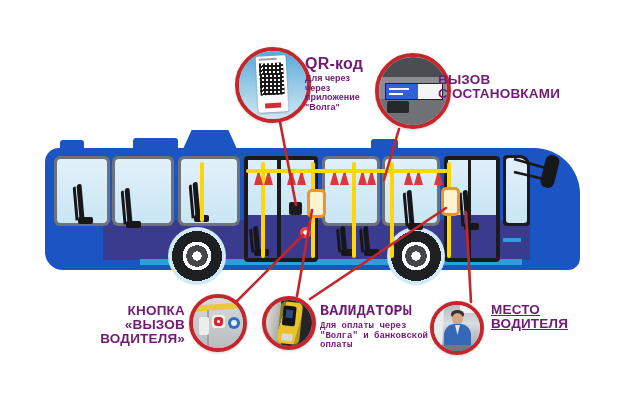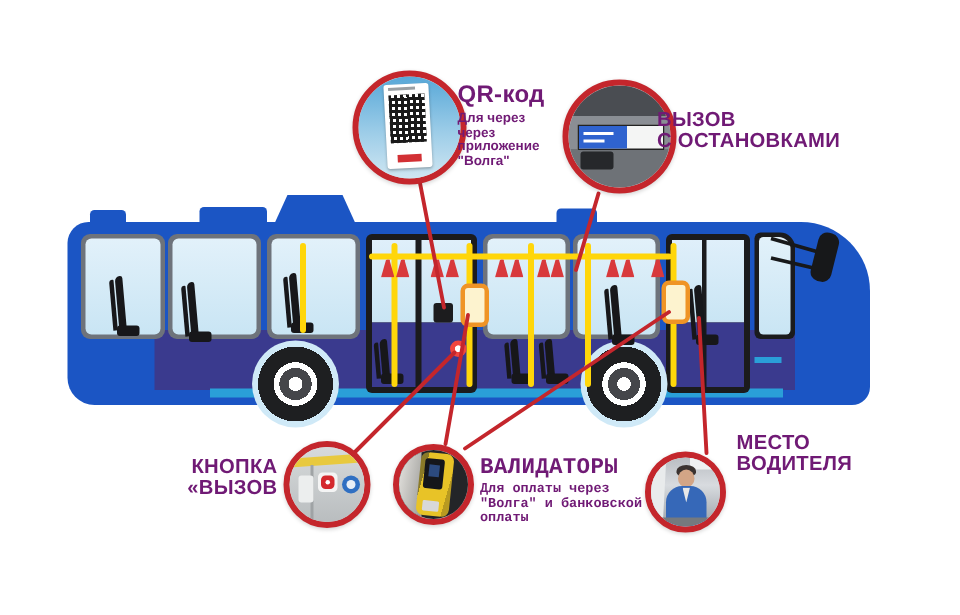--- a/index.html
+++ b/index.html
@@ -218,31 +218,32 @@
   </div>
 
   <div class="lbl t-mid" style="left:438px;top:73px;">
     <div>ВЫЗОВ</div>
     <div>С ОСТАНОВКАМИ</div>
   </div>
 
   <div class="lbl t-mid" style="left:85px;top:304px;width:100px;text-align:right;">
     <div>КНОПКА</div>
     <div>«ВЫЗОВ</div>
+    <div>ВОДИТЕЛЯ»</div>
   </div>
 
   <div class="lbl" style="left:320px;top:304px;font-family:Liberation Mono, monospace;">
     <div class="t-val">ВАЛИДАТОРЫ</div>
     <div class="sub">
       <div>Для оплаты через</div>
       <div>"Волга" и банковской</div>
       <div>оплаты</div>
     </div>
   </div>
 
-  <div class="lbl" style="left:491px;top:288px;">
+  <div class="lbl" style="left:491px;top:303px;text-decoration:underline;">
     <div class="t-mid">
       <div>МЕСТО</div>
       <div>ВОДИТЕЛЯ</div>
     </div>
   </div>
 
 </div>
 
 </body></html>

